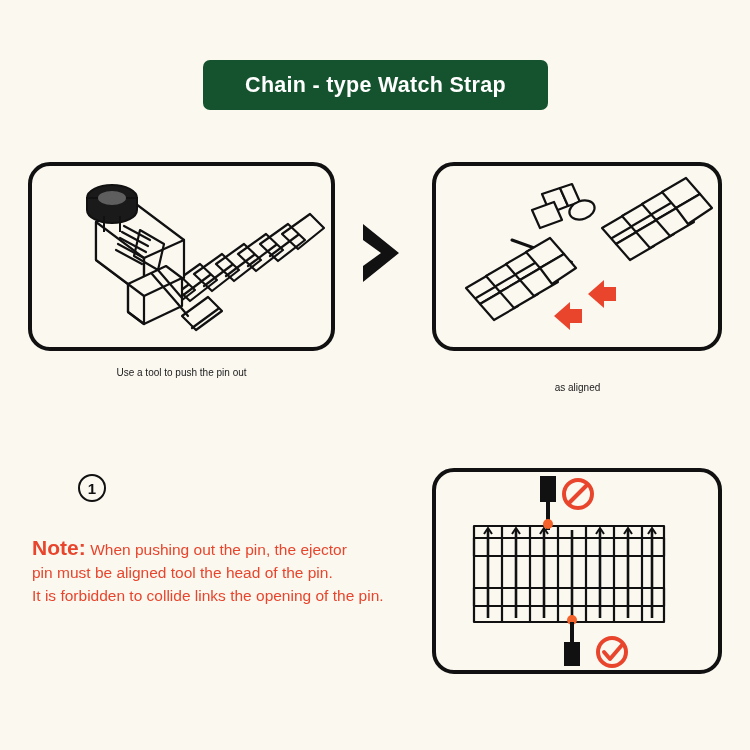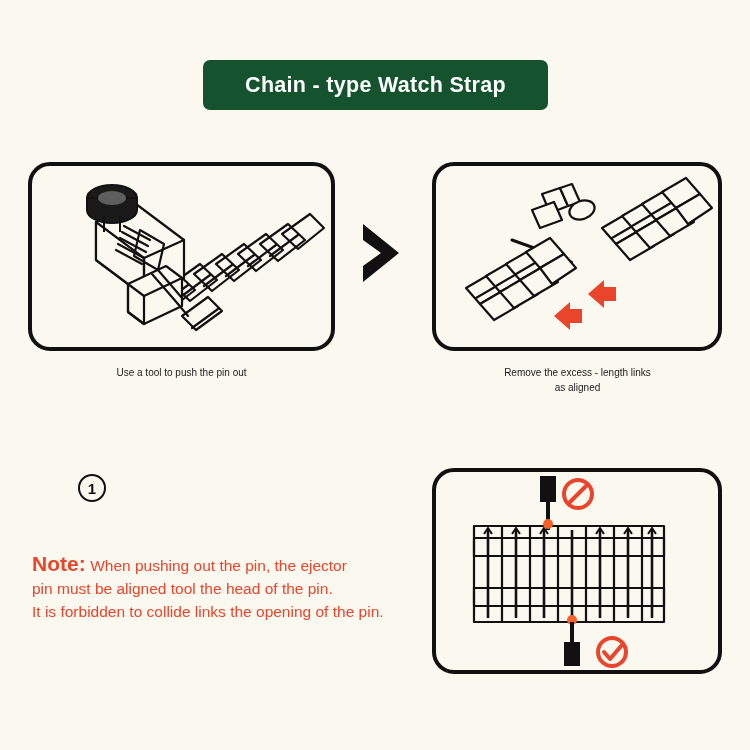--- a/index.html
+++ b/index.html
@@ -86,21 +86,21 @@
     left: 355px;
     top: 222px;
     width: 58px;
     height: 62px;
   }
 
   
   .note-block {
     position: absolute;
     left: 32px;
-    top: 552px;
+    top: 536px;
     width: 390px;
   }
   .note-label {
     color: #e8452c;
     font-size: 21px;
     font-weight: bold;
   }
   .note-text {
     color: #e8452c;
     font-size: 15.5px;
@@ -226,21 +226,21 @@
 
       <g fill="#e8452c">
         <polygon points="152,128 168,114 168,121 180,121 180,135 168,135 168,142"></polygon>
         <polygon points="118,150 134,136 134,143 146,143 146,157 134,157 134,164"></polygon>
       </g>
     </svg>
 
   </div>
 
   <div class="caption" id="caption-2">
-    <span>Remove the excess - length links</span><br>
+    <br>
     <span>as aligned</span>
   </div>
 
   <div class="note-block">
     <div>
       <span class="note-label">Note:</span>
       <span class="note-text">When pushing out the pin, the ejector</span>
     </div>
     <div class="note-text">pin must be aligned tool the head of the pin.</div>
     <div class="note-text">It is forbidden to collide links the opening of the pin.</div>

